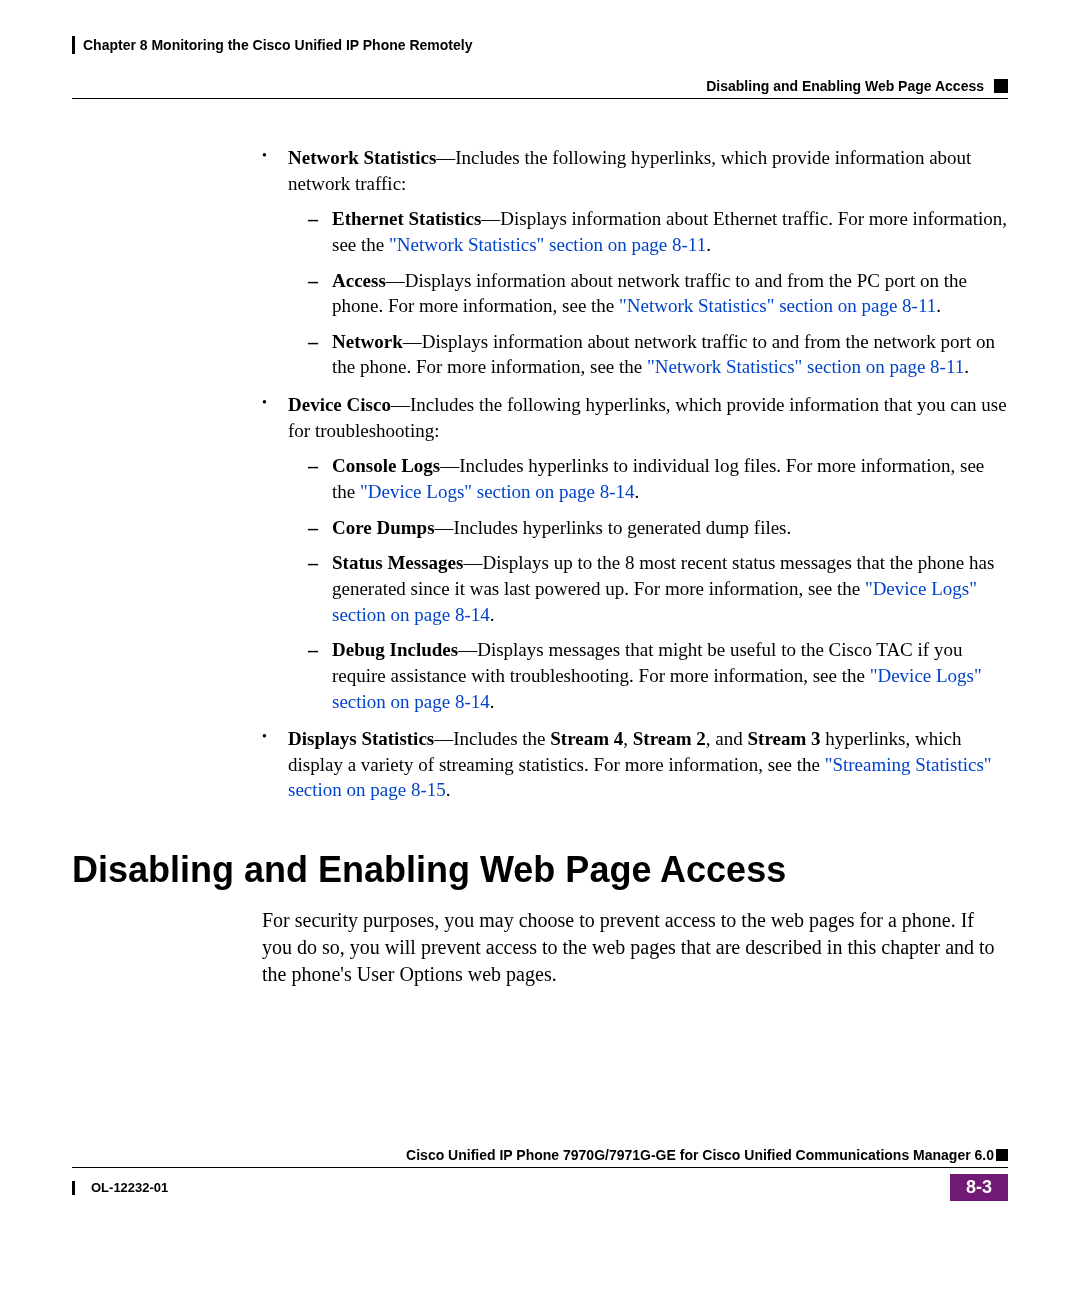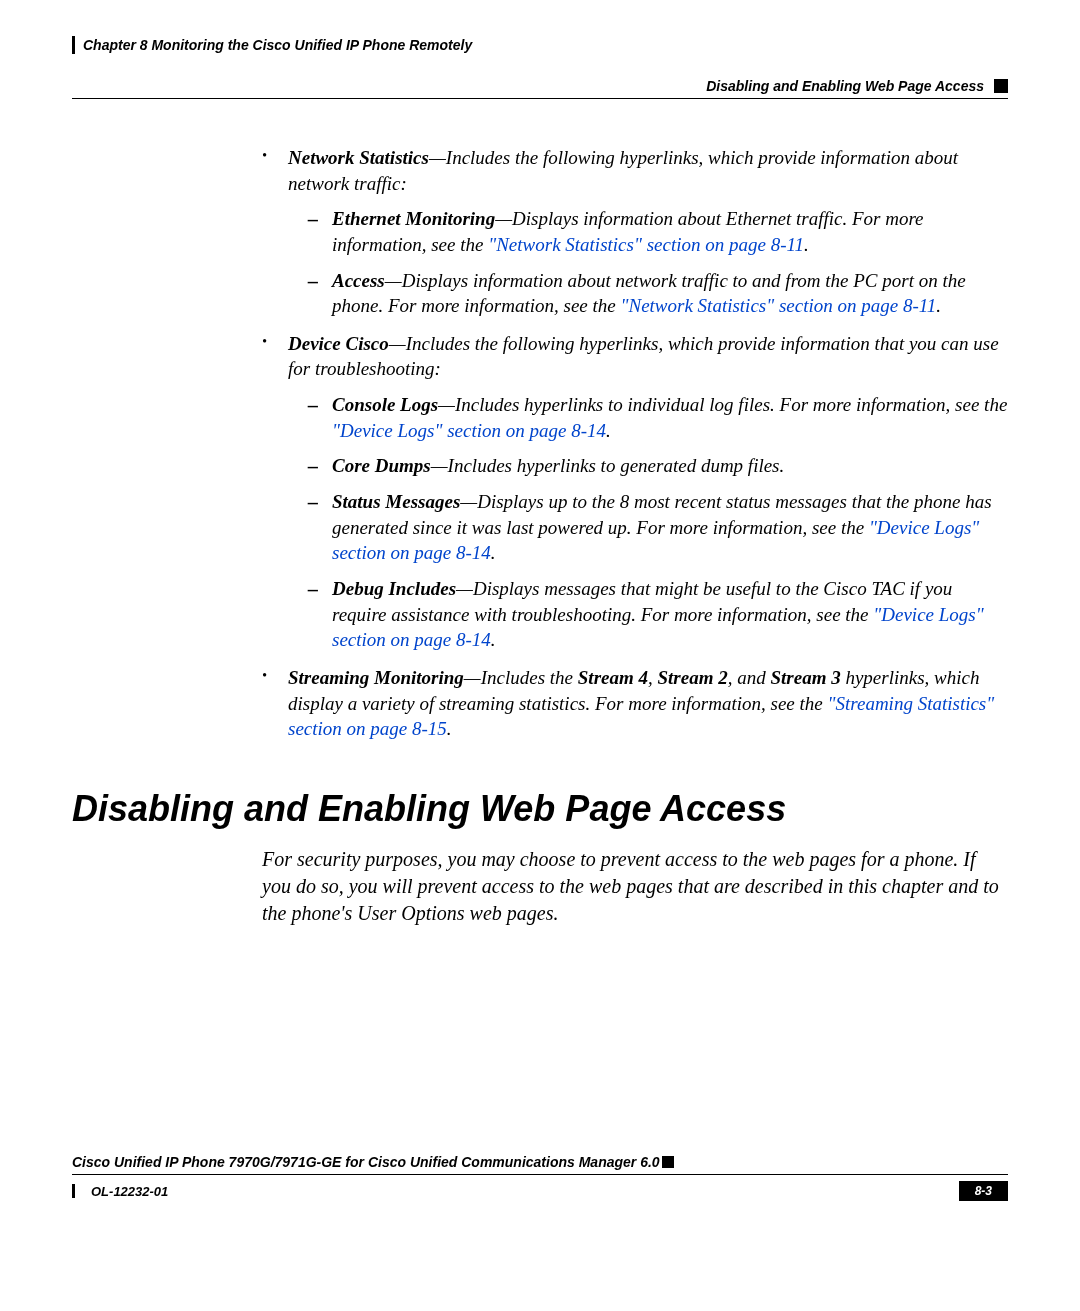--- a/index.html
+++ b/index.html
@@ -8,21 +8,20 @@
     background: #fff;
     width: 1080px;
     height: 1311px;
     position: relative;
     color: #000;
   }
   .page {
     padding: 36px 72px 16px 72px;
     position: relative;
     height: 100%;
-    font-style: italic;
   }
   .running-head {
     display: flex;
     justify-content: space-between;
     align-items: flex-start;
     margin-bottom: 6px;
   }
   .running-head-left {
     display: flex;
     align-items: center;
@@ -116,20 +115,21 @@
   }
   .footer {
     position: absolute;
     left: 72px;
     right: 72px;
     bottom: 110px;
   }
   .footer-title-row {
     display: flex;
     align-items: center;
+    justify-content: flex-end;
     gap: 2px;
     margin-top: 28px;
   }
   .footer-title {
     font-family: Arial, Helvetica, sans-serif;
     font-weight: bold;
     font-size: 14px;
     text-align: right;
   }
   .footer-sq {
@@ -156,25 +156,25 @@
     width: 3px;
     height: 14px;
     background: #000;
   }
   .doc-id {
     font-family: Arial, Helvetica, sans-serif;
     font-weight: bold;
     font-size: 13px;
   }
   .page-number-box {
-    background: #000000;
+    background: #701a75;
     color: #fff;
     font-family: Arial, Helvetica, sans-serif;
     font-weight: bold;
-    font-size: 12px;
+    font-size: 18px;
     padding: 3px 16px;
   }
 </style>
 </head>
 <body>
 
 <div class="page">
 
   <div class="running-head">
     <div class="running-head-left">
@@ -189,24 +189,27 @@
 
   <hr class="top-rule">
 
   <div class="content">
     <ul class="level1">
 
       <li>
         <span class="b">Network Statistics</span><span>—Includes the following hyperlinks, which provide information about network traffic:</span>
         <ul class="level2">
           <li>
-            <span class="b">Ethernet Monitoring</span><span>—Displays information about Ethernet traffic. For more information, see the </span><span class="link">"Network Statistics" section on page 8-11</span><span>.</span>
+            <span class="b">Ethernet Statistics</span><span>—Displays information about Ethernet traffic. For more information, see the </span><span class="link">"Network Statistics" section on page 8-11</span><span>.</span>
           </li>
           <li>
             <span class="b">Access</span><span>—Displays information about network traffic to and from the PC port on the phone. For more information, see the </span><span class="link">"Network Statistics" section on page 8-11</span><span>.</span>
+          </li>
+          <li>
+            <span class="b">Network</span><span>—Displays information about network traffic to and from the network port on the phone. For more information, see the </span><span class="link">"Network Statistics" section on page 8-11</span><span>.</span>
           </li>
         </ul>
       </li>
 
       <li>
         <span class="b">Device Cisco</span><span>—Includes the following hyperlinks, which provide information that you can use for troubleshooting:</span>
         <ul class="level2">
           <li>
             <span class="b">Console Logs</span><span>—Includes hyperlinks to individual log files. For more information, see the </span><span class="link">"Device Logs" section on page 8-14</span><span>.</span>
           </li>
@@ -216,21 +219,21 @@
           <li>
             <span class="b">Status Messages</span><span>—Displays up to the 8 most recent status messages that the phone has generated since it was last powered up. For more information, see the </span><span class="link">"Device Logs" section on page 8-14</span><span>.</span>
           </li>
           <li>
             <span class="b">Debug Includes</span><span>—Displays messages that might be useful to the Cisco TAC if you require assistance with troubleshooting. For more information, see the </span><span class="link">"Device Logs" section on page 8-14</span><span>.</span>
           </li>
         </ul>
       </li>
 
       <li>
-        <span class="b">Streaming Monitoring</span><span>—Includes the </span><span class="b">Stream 4</span><span>, </span><span class="b">Stream 2</span><span>, and </span><span class="b">Stream 3</span><span> hyperlinks, which display a variety of streaming statistics. For more information, see the </span><span class="link">"Streaming Statistics" section on page 8-15</span><span>.</span>
+        <span class="b">Displays Statistics</span><span>—Includes the </span><span class="b">Stream 4</span><span>, </span><span class="b">Stream 2</span><span>, and </span><span class="b">Stream 3</span><span> hyperlinks, which display a variety of streaming statistics. For more information, see the </span><span class="link">"Streaming Statistics" section on page 8-15</span><span>.</span>
       </li>
 
     </ul>
   </div>
 
   <h1 class="section-heading">Disabling and Enabling Web Page Access</h1>
 
   <p class="body-para">For security purposes, you may choose to prevent access to the web pages for a phone. If you do so, you will prevent access to the web pages that are described in this chapter and to the phone's User Options web pages.</p>
 
   <div class="footer">

